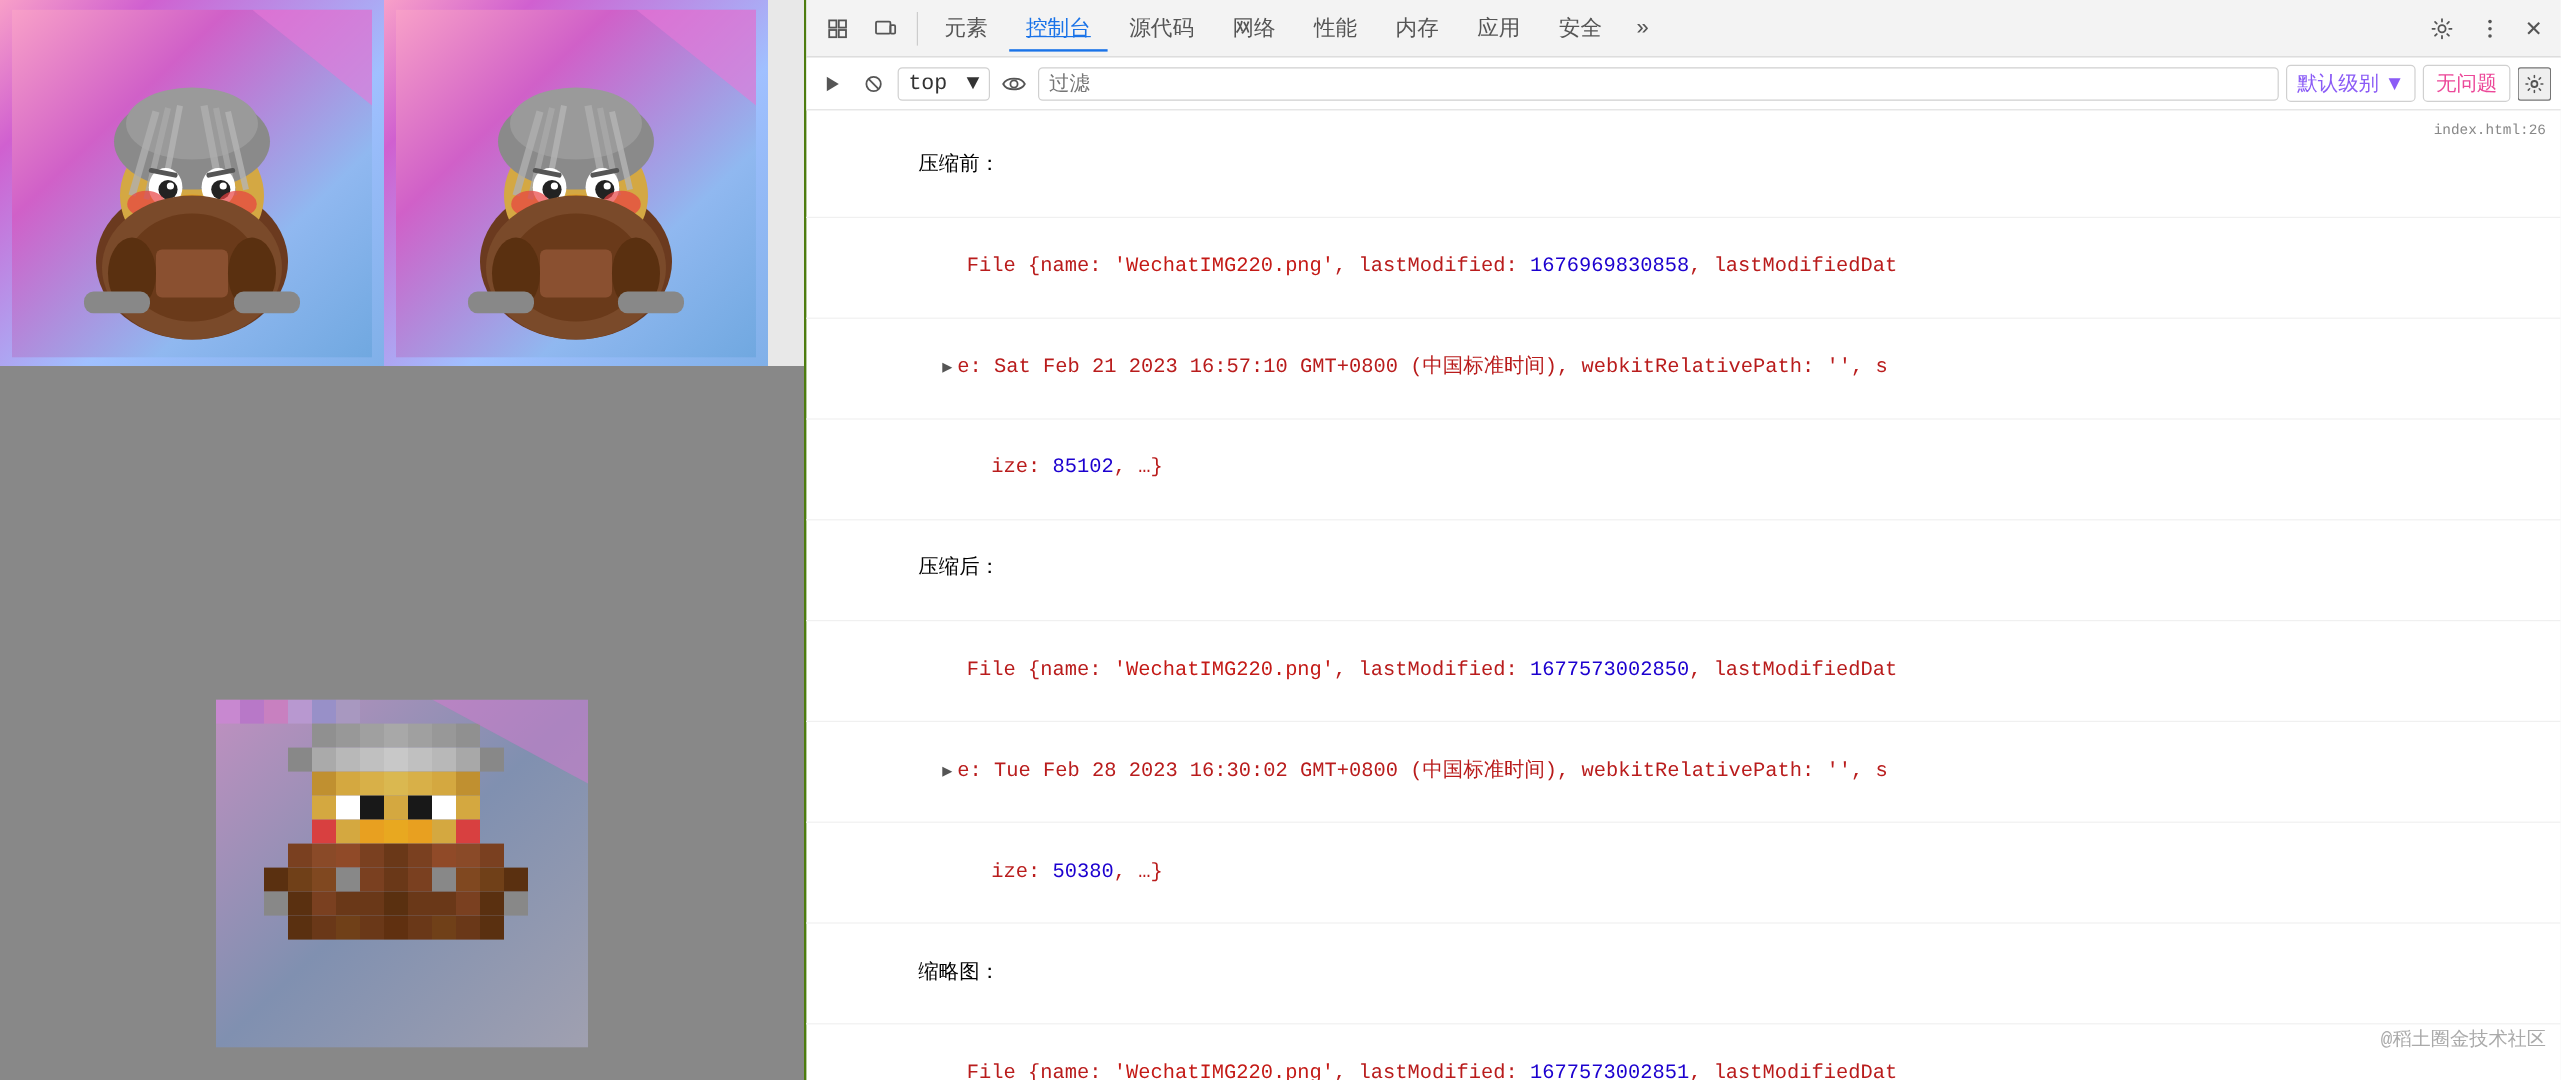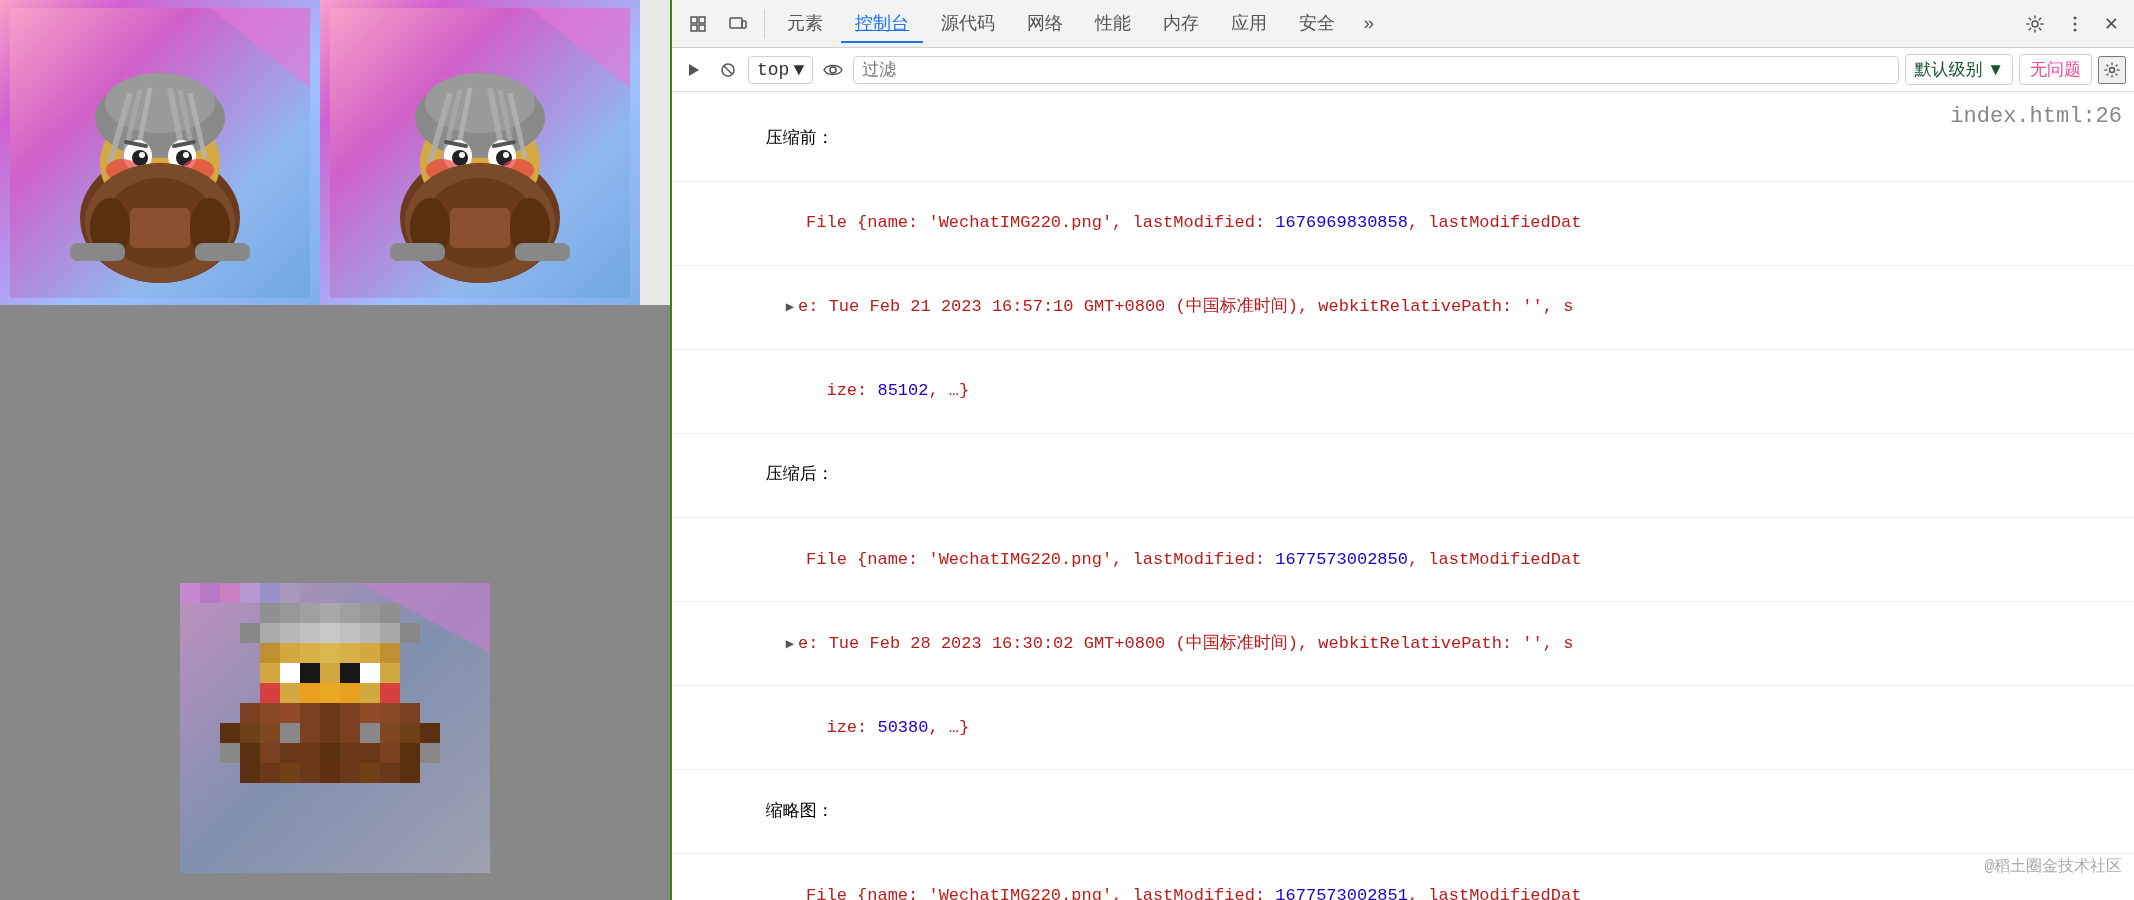--- a/index.html
+++ b/index.html
@@ -188,21 +188,21 @@
       border: none;
       background: transparent;
       cursor: pointer;
       color: #555;
       font-size: 16px;
     }
 
     .dt-context-selector {
       display: flex;
       align-items: center;
-      gap: 4px;
+      gap: 16px;
       border: 1px solid #d0d0d0;
       border-radius: 4px;
       padding: 3px 8px;
       font-size: 18px;
       cursor: pointer;
       background: #fff;
       color: #333;
     }
 
     .dt-eye-btn {
@@ -227,21 +227,21 @@
       outline: none;
     }
 
     .dt-level-selector {
       border: 1px solid #d0d0d0;
       border-radius: 4px;
       padding: 3px 8px;
       font-size: 17px;
       background: #fff;
       cursor: pointer;
-      color: #14532d;
+      color: #8b5cf6;
     }
 
     .dt-no-issues-btn {
       border: 1px solid #d0d0d0;
       border-radius: 4px;
       padding: 3px 10px;
       font-size: 17px;
       background: #fff;
       cursor: pointer;
       color: #ec4899;
@@ -277,21 +277,21 @@
     }
 
     .console-entry-content {
       flex: 1;
       word-break: break-all;
       white-space: pre-wrap;
     }
 
     .console-entry-link {
       margin-left: auto;
-      font-size: 22px;
+      font-size: 12px;
       color: #888;
       text-decoration: none;
       white-space: nowrap;
       padding-left: 16px;
       align-self: flex-start;
     }
 
     .console-section-label {
       color: #000;
       font-style: normal;
@@ -653,21 +653,21 @@
       </div>
       <a class="console-entry-link">index.html:26</a>
     </div>
     <div class="console-entry console-indent">
       <div class="console-entry-content">
         <span class="console-key">  File {name: </span><span class="console-string">'WechatIMG220.png'</span><span class="console-key">, lastModified: </span><span class="console-number">1676969830858</span><span class="console-key">, lastModifiedDat</span>
       </div>
     </div>
     <div class="console-entry console-indent">
       <div class="console-entry-content">
-        <span class="caret">▶</span><span class="console-key">e: Tue Feb 21 2023 16:57:10 GMT+0800 (中国标准时间), webkitRelativePath: '', s</span>
+        <span class="caret">▶</span><span class="console-key">e: Sat Feb 21 2023 16:57:10 GMT+0800 (中国标准时间), webkitRelativePath: '', s</span>
       </div>
     </div>
     <div class="console-entry console-indent">
       <div class="console-entry-content">
         <span class="console-key">    ize: </span><span class="console-number">85102</span><span class="console-key">, …}</span>
       </div>
     </div>
 
     <div class="console-entry">
       <div class="console-entry-content">

